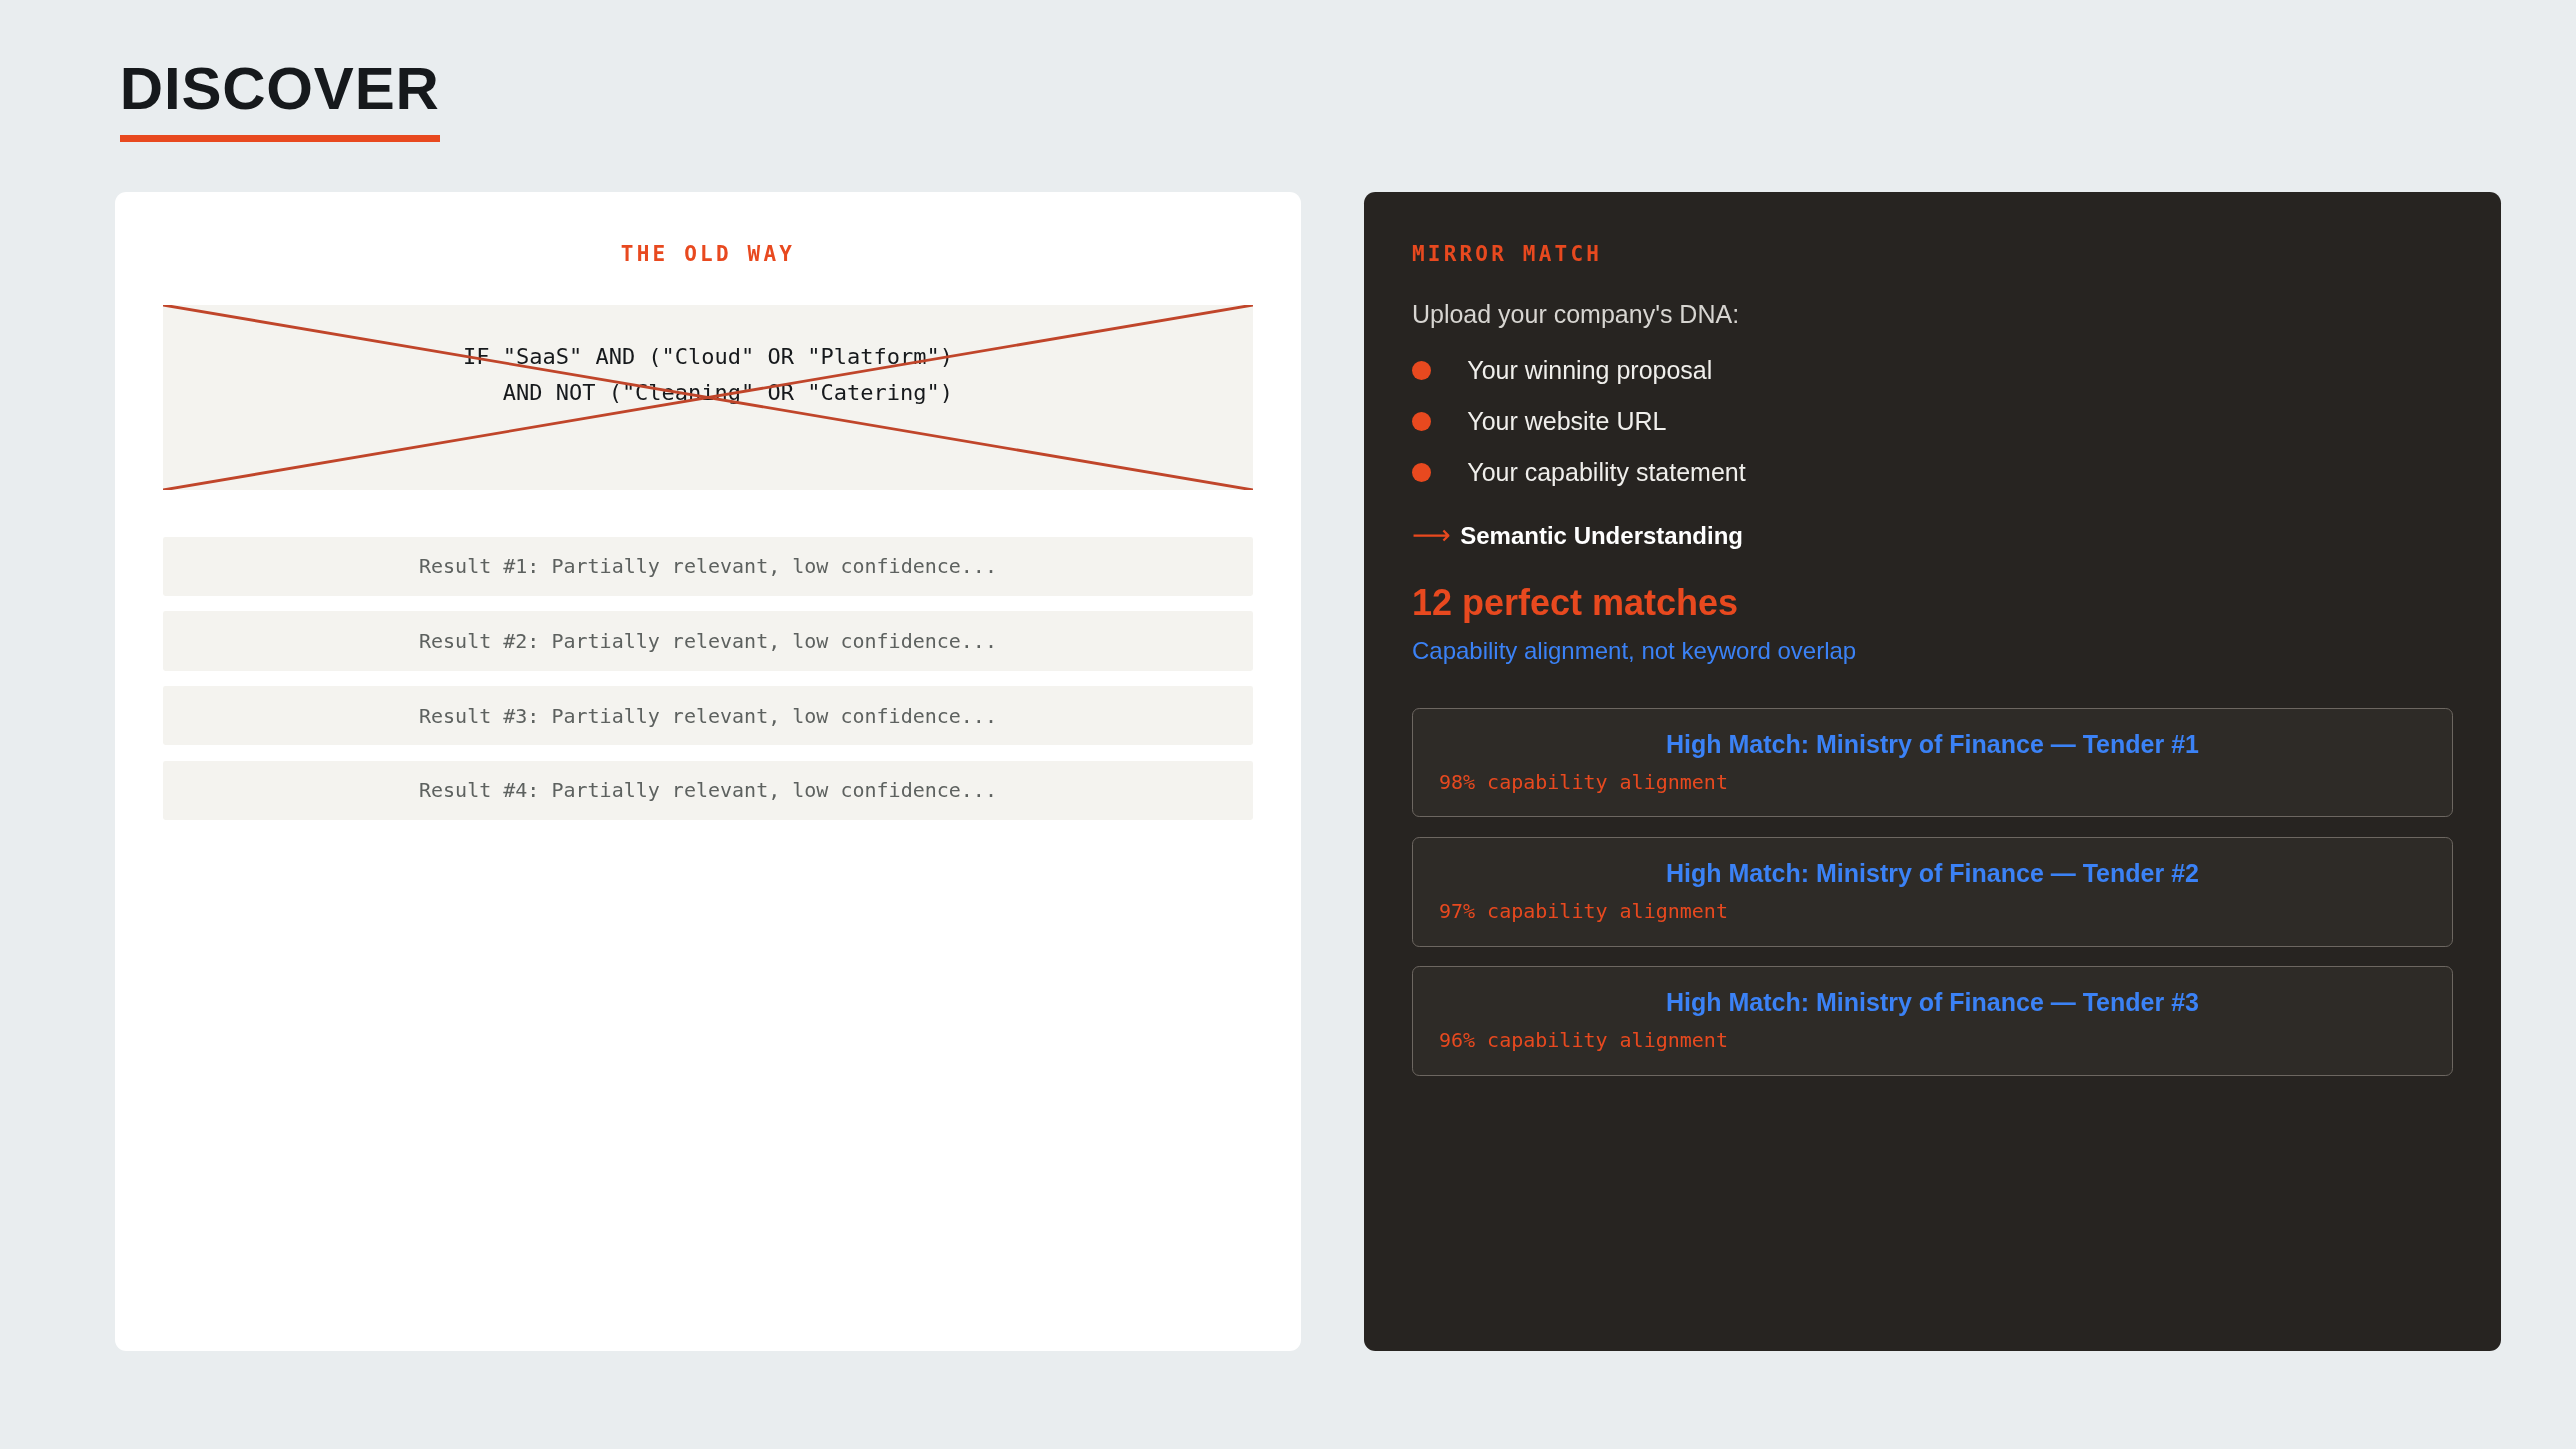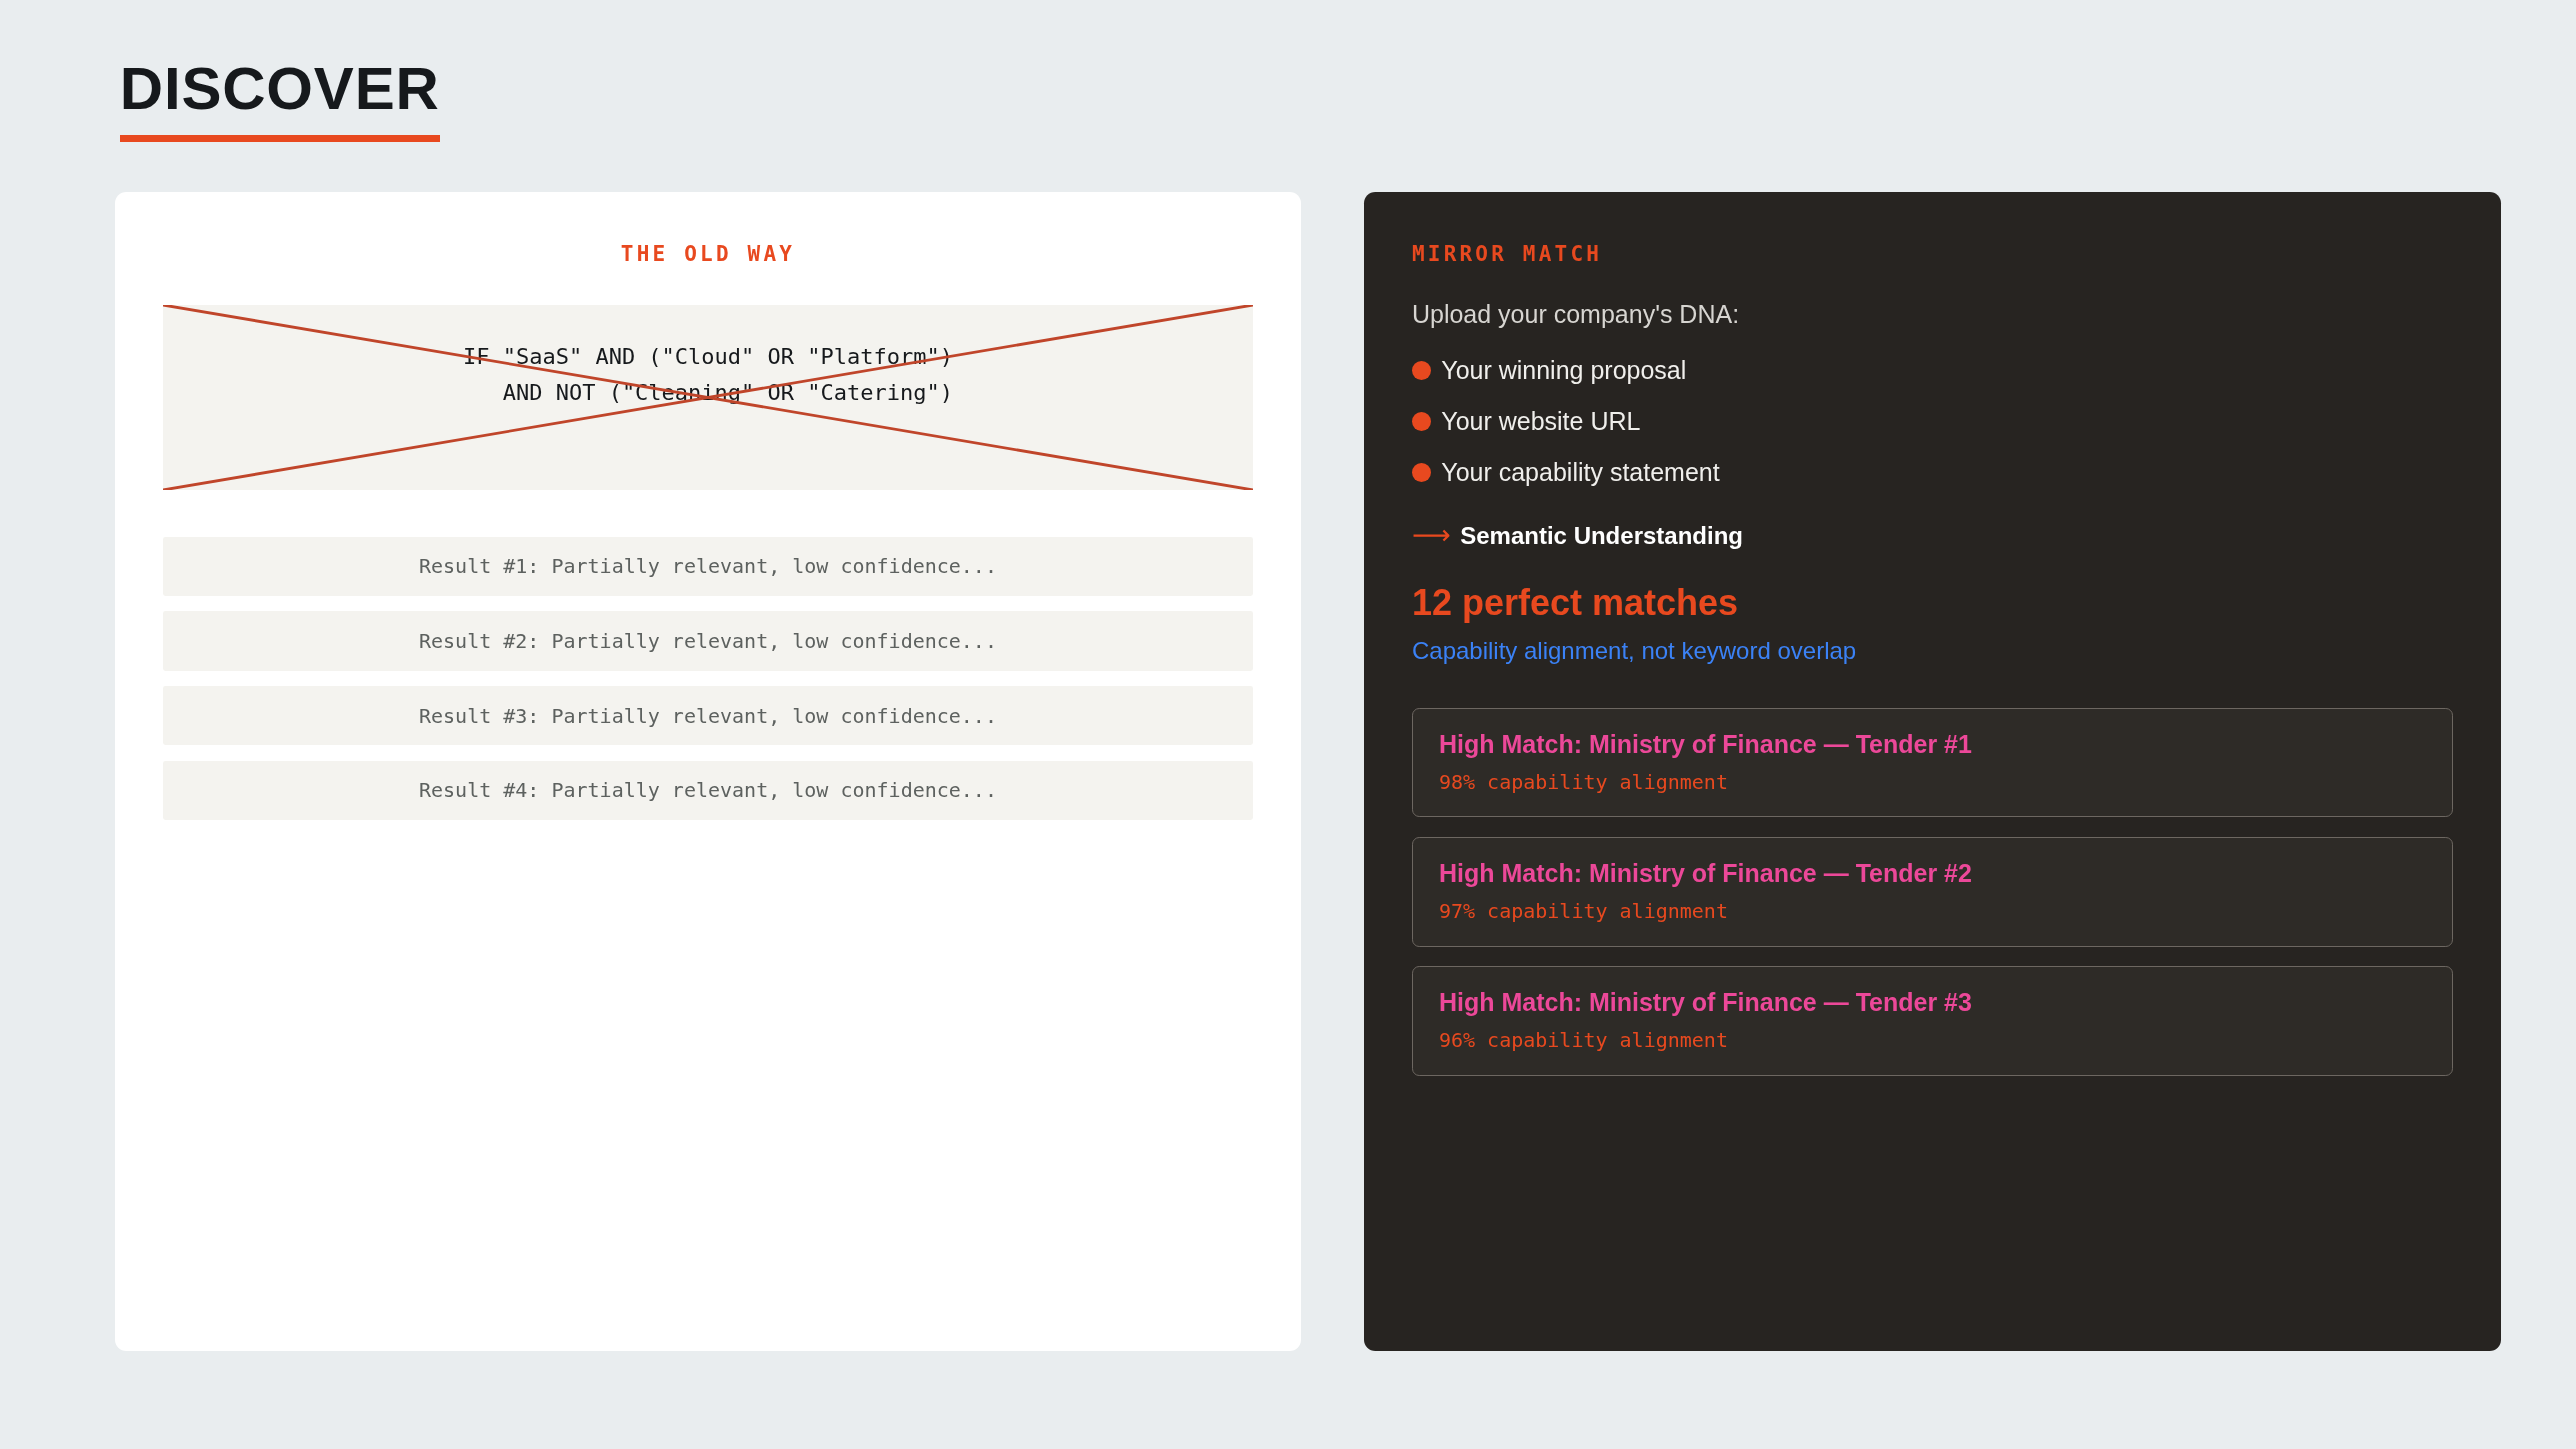--- a/index.html
+++ b/index.html
@@ -111,21 +111,21 @@
     margin-bottom: 34px;
   }
   .upload-label {
     font-size: 25px;
     color: #d7d5d1;
     margin-bottom: 27px;
   }
   .bullet-row {
     display: flex;
     align-items: center;
-    gap: 10px;
+    gap: 36px;
     margin-bottom: 22px;
   }
   .dot {
     width: 19.3px; height: 19.3px;
     border-radius: 50%;
     background: #e8491f;
     flex: 0 0 auto;
   }
   .bullet-text {
     font-size: 25px;
@@ -167,21 +167,22 @@
   .match-card {
     border: 1.6px solid #6d6761;
     border-radius: 7.2px;
     background: #2e2b27;
     padding: 21px 26px 22.5px 26px;
     margin-bottom: 19.3px;
   }
   .match-title {
     font-size: 25px;
     font-weight: bold;
-    color: #ec4899;
+    color: #3b82f6;
+    text-align: center;
   }
   .match-sub {
     margin-top: 11.3px;
     font-family: "DejaVu Sans Mono", monospace;
     font-size: 20px;
     color: #e8491f;
   }
 </style>
 </head>
 <body>

